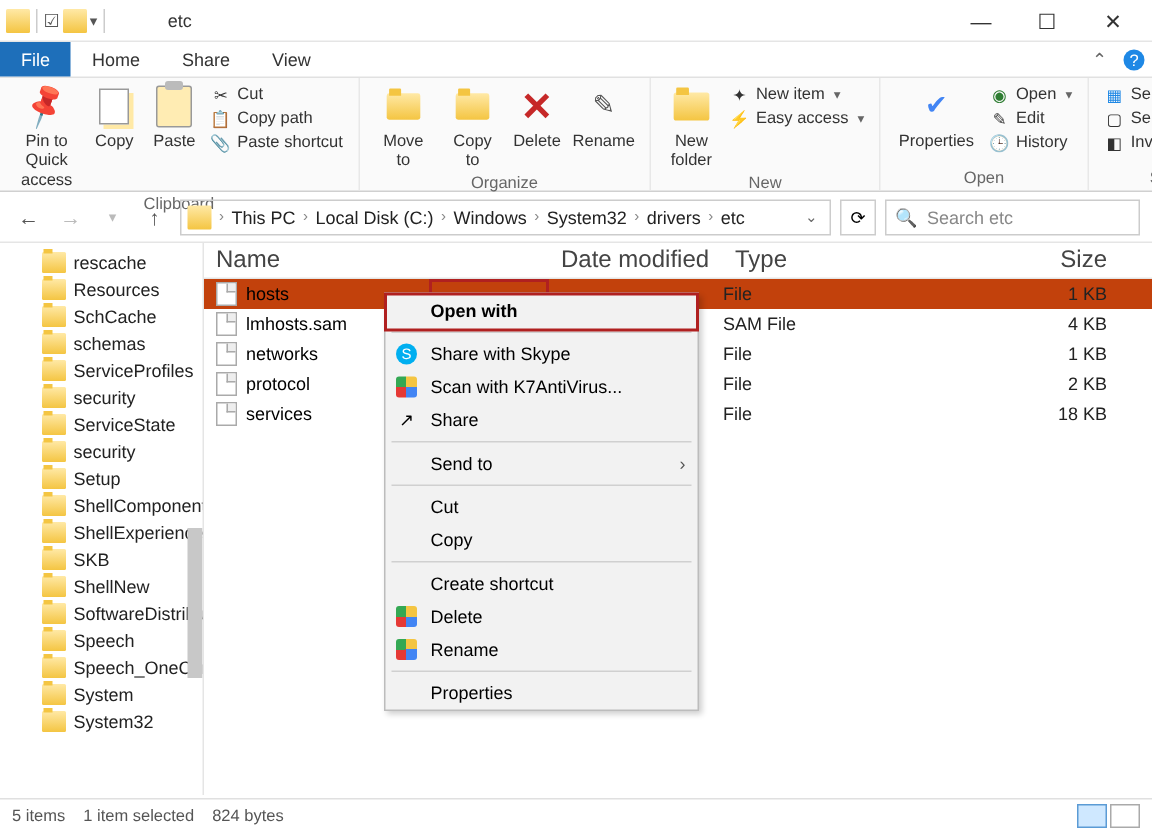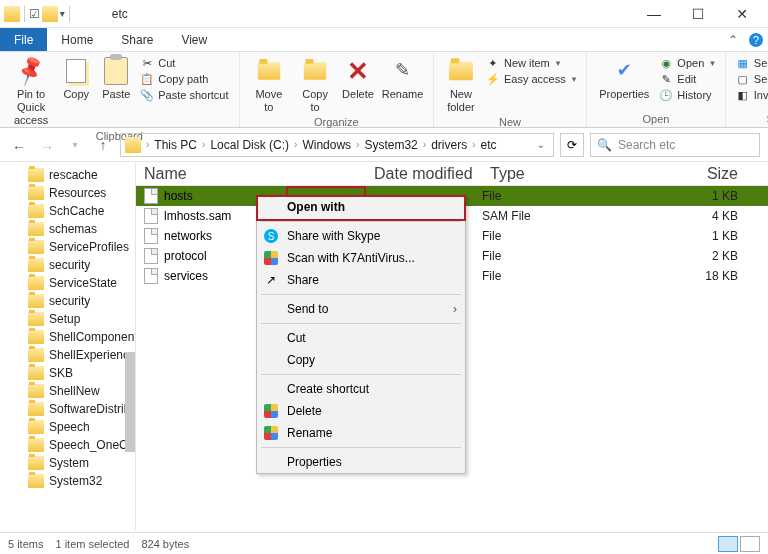--- a/index.html
+++ b/index.html
@@ -63,21 +63,21 @@
 
 .files { flex:1; display:flex; flex-direction:column; position:relative;}
 .cols { display:flex; border-bottom:1px solid #e5e5e5; height:24px; align-items:center;}
 .cols div { font-size:16px; color:#444; padding-left:8px;}
 .col-name{width:230px;} .col-date{width:116px;} .col-type{width:100px;} .col-size{flex:1; text-align:right; padding-right:30px;}
 .row { display:flex; align-items:center; height:20px; font-size:12px;}
 .row .c-name{width:230px; display:flex; align-items:center; gap:6px; padding-left:8px;}
 .row .c-date{width:116px; color:#222;}
 .row .c-type{width:100px; color:#222;}
 .row .c-size{flex:1; text-align:right; padding-right:30px; color:#222;}
-.row.selected { background:#4d7c0f;}
+.row.selected { background:#c2410c;}
 .file-ico { width:14px;height:16px; border:1px solid #aaa; background:#fff; position:relative;}
 .file-ico::before{content:"";position:absolute;top:0;right:0;width:5px;height:5px;background:#eee;border-left:1px solid #aaa;border-bottom:1px solid #aaa;}
 
 .row-hl { position:absolute; border:2px solid #b02020; pointer-events:none;}
 
 
 .ctxmenu { position:absolute; left:256px; top:195px; width:210px; background:#f2f2f2; border:1px solid #bcbcbc; box-shadow:2px 2px 4px rgba(0,0,0,0.2); font-size:12px; z-index:10;}
 .ctxmenu .mi { display:flex; align-items:center; height:22px; padding:0 8px 0 30px; position:relative; white-space:nowrap;}
 .ctxmenu .mi.sep { height:1px; background:#d0d0d0; margin:3px 4px; padding:0;}
 .ctxmenu .mi .mico { position:absolute; left:6px; width:16px; height:16px; display:flex; align-items:center; justify-content:center; font-size:12px;}

